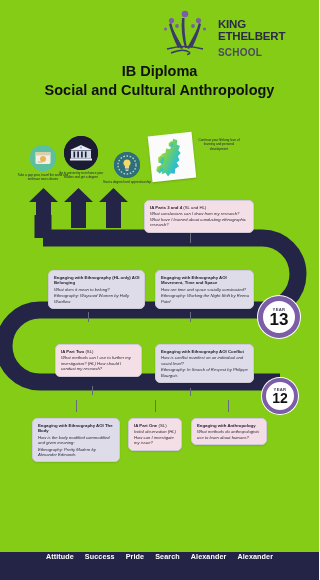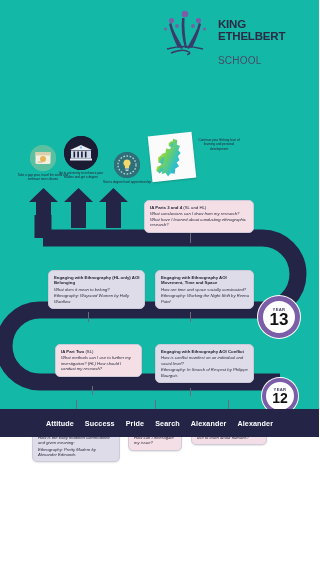--- a/index.html
+++ b/index.html
@@ -2,28 +2,28 @@
 <html><head>
 <meta charset="utf-8">
 <style>
   * { box-sizing: border-box; margin: 0; padding: 0; }
   html, body {
     width: 319px; height: 580px;
     background: #ffffff;
     font-family: "Liberation Sans", sans-serif;
     overflow: hidden;
   }
-  #page { position: relative; width: 319px; height: 437px; background: #14b8a6; }
+  #page { position: relative; width: 319px; height: 580px; background: #84cc16; }
 
   
   .logo-wrap { position: absolute; left: 155px; top: 8px; width: 160px; height: 50px; }
   .logo-mark { position: absolute; left: 0; top: 0; width: 60px; height: 48px; }
   .logo-text { position: absolute; left: 63px; top: 10px; color: #2b2a45; }
   .logo-l1 { font-size: 11.5px; font-weight: bold; letter-spacing: -0.2px; line-height: 12px; }
-  .logo-l2 { font-size: 10px; font-weight: normal; color: #4a4a66; letter-spacing: 0.2px; line-height: 12px; margin-top: 13px; }
+  .logo-l2 { font-size: 10px; font-weight: bold; color: #4a4a66; letter-spacing: 0.2px; line-height: 12px; margin-top: 5px; }
 
   .title-block { position: absolute; left: 0; top: 62px; width: 319px; text-align: center; color: #111; }
   .title-1 { font-size: 14.5px; font-weight: bold; line-height: 19px; }
   .title-2 { font-size: 14.5px; font-weight: bold; line-height: 19px; }
 
   
   .opt { position: absolute; text-align: center; }
   .opt .circ {
     width: 26px; height: 26px; border-radius: 50%;
     margin: 0 auto; display: flex; align-items: center;
@@ -65,21 +65,21 @@
   .box.pink { background: #f5dfe6; }
   .box.pink2 { background: #f3dde6; }
   .b-head { font-size: 4.3px; font-weight: bold; color: #1c1c2e; line-height: 5.4px; }
   .b-head .norm { font-weight: normal; }
   .b-body { font-size: 4.2px; font-style: italic; color: #2a2a3c; line-height: 5.4px; margin-top: 1px; }
 
   .tick { position: absolute; width: 0.8px; background: #6b6b80; }
 
   
   .footer { position: absolute; left: 0; bottom: 0; width: 319px; height: 28px;
-    background: #242447; display: flex; align-items: center;
+    background: #242447; display: flex; align-items: flex-start;
     justify-content: center; gap: 11px; }
   .footer span { color: #fff; font-size: 7.2px; font-weight: bold; letter-spacing: .1px; }
 </style>
 </head>
 <body>
 
 <div id="page">
 
   <div class="logo-wrap">
     <svg class="logo-mark" viewBox="0 0 60 48">
@@ -103,20 +103,24 @@
         <path d="M12 41 Q30 36 48 41" stroke-width="1.6"></path>
         <path d="M16 45 Q28 40 34 44 Q36 45.6 32 46.4" stroke-width="1.5"></path>
       </g>
     </svg>
     <div class="logo-text">
       <div class="logo-l1">KING ETHELBERT</div>
       <div class="logo-l2">SCHOOL</div>
     </div>
   </div>
 
+  <div class="title-block">
+    <div class="title-1">IB Diploma</div>
+    <div class="title-2">Social and Cultural Anthropology</div>
+  </div>
 
   <div class="opt" style="left:17px; top:145px; width:52px;">
     <div class="circ" style="background:#5cc0a0;">
       <svg viewBox="0 0 26 26" width="26" height="26">
         <rect x="0" y="0" width="26" height="26" fill="#5cc0a0"></rect>
         <rect x="5.5" y="7" width="15" height="12" rx="1.4" fill="#f3f0e2"></rect>
         <rect x="5.5" y="7" width="15" height="3.4" fill="#d8cfae"></rect>
         <circle cx="13" cy="14" r="3" fill="#e8b45a"></circle>
         <rect x="7.5" y="16.5" width="5" height="1.2" fill="#c9bf9c"></rect>
       </svg>

